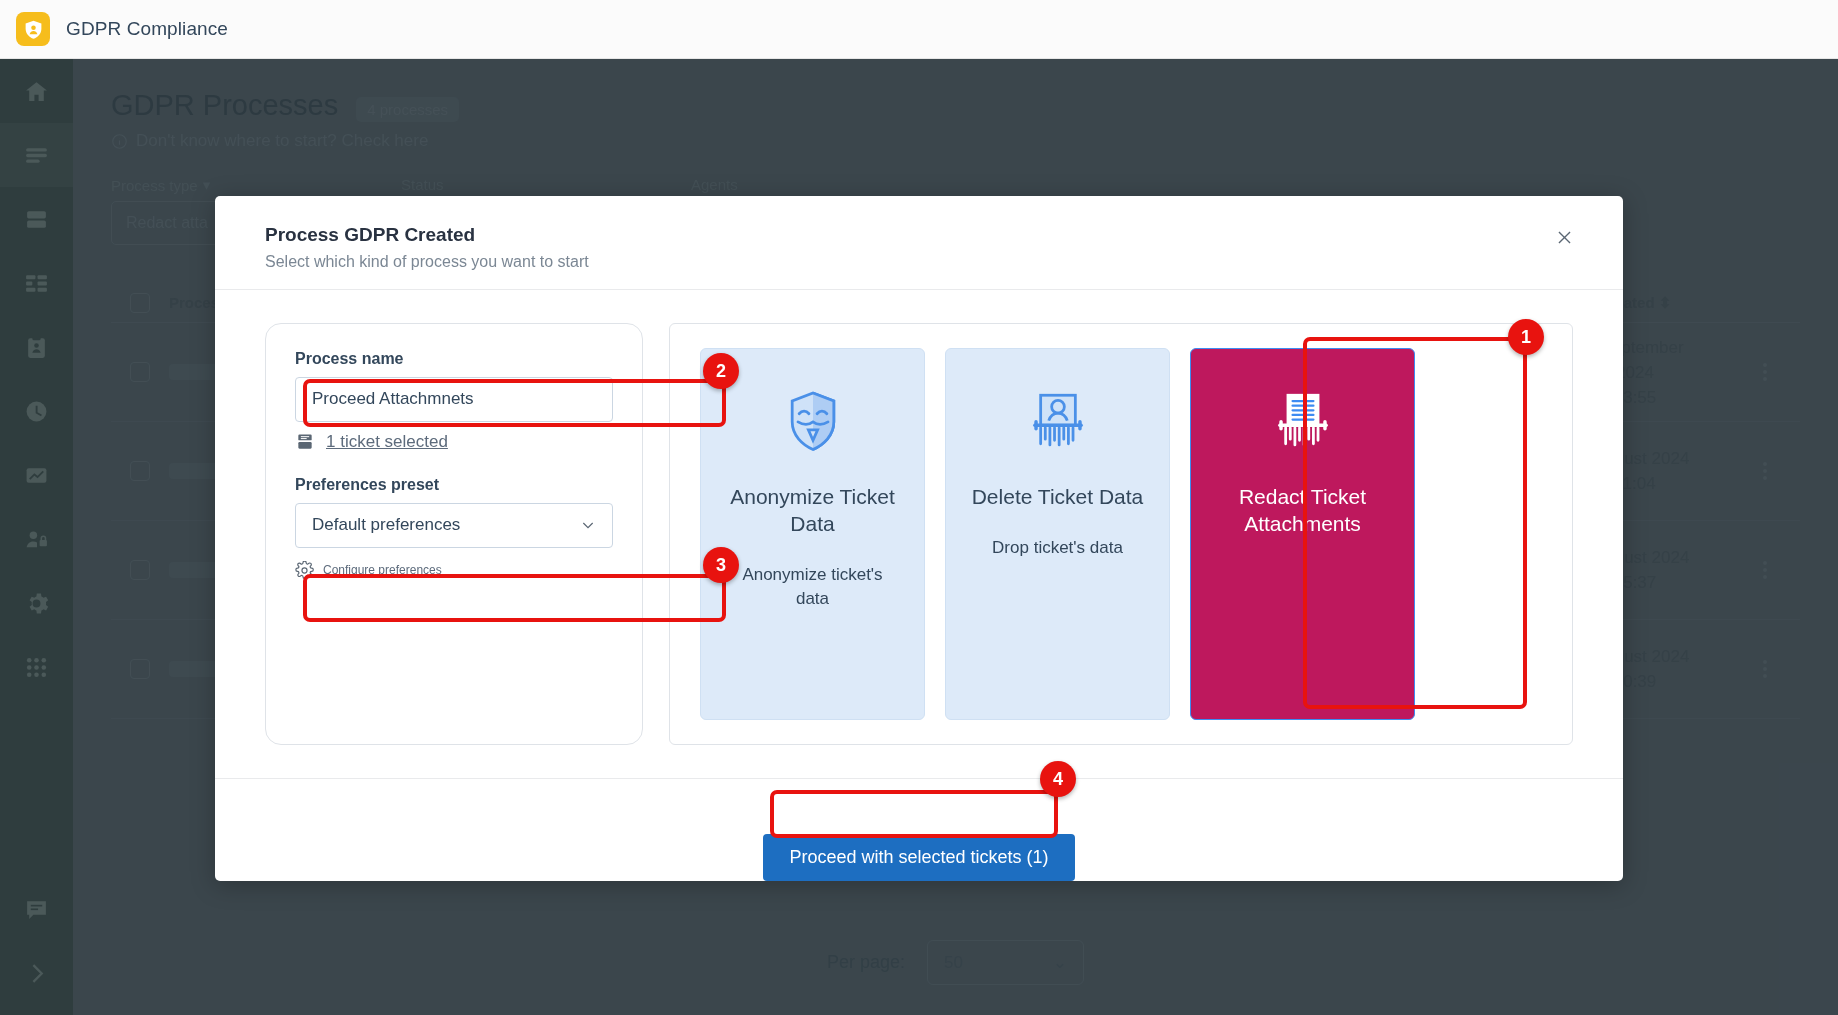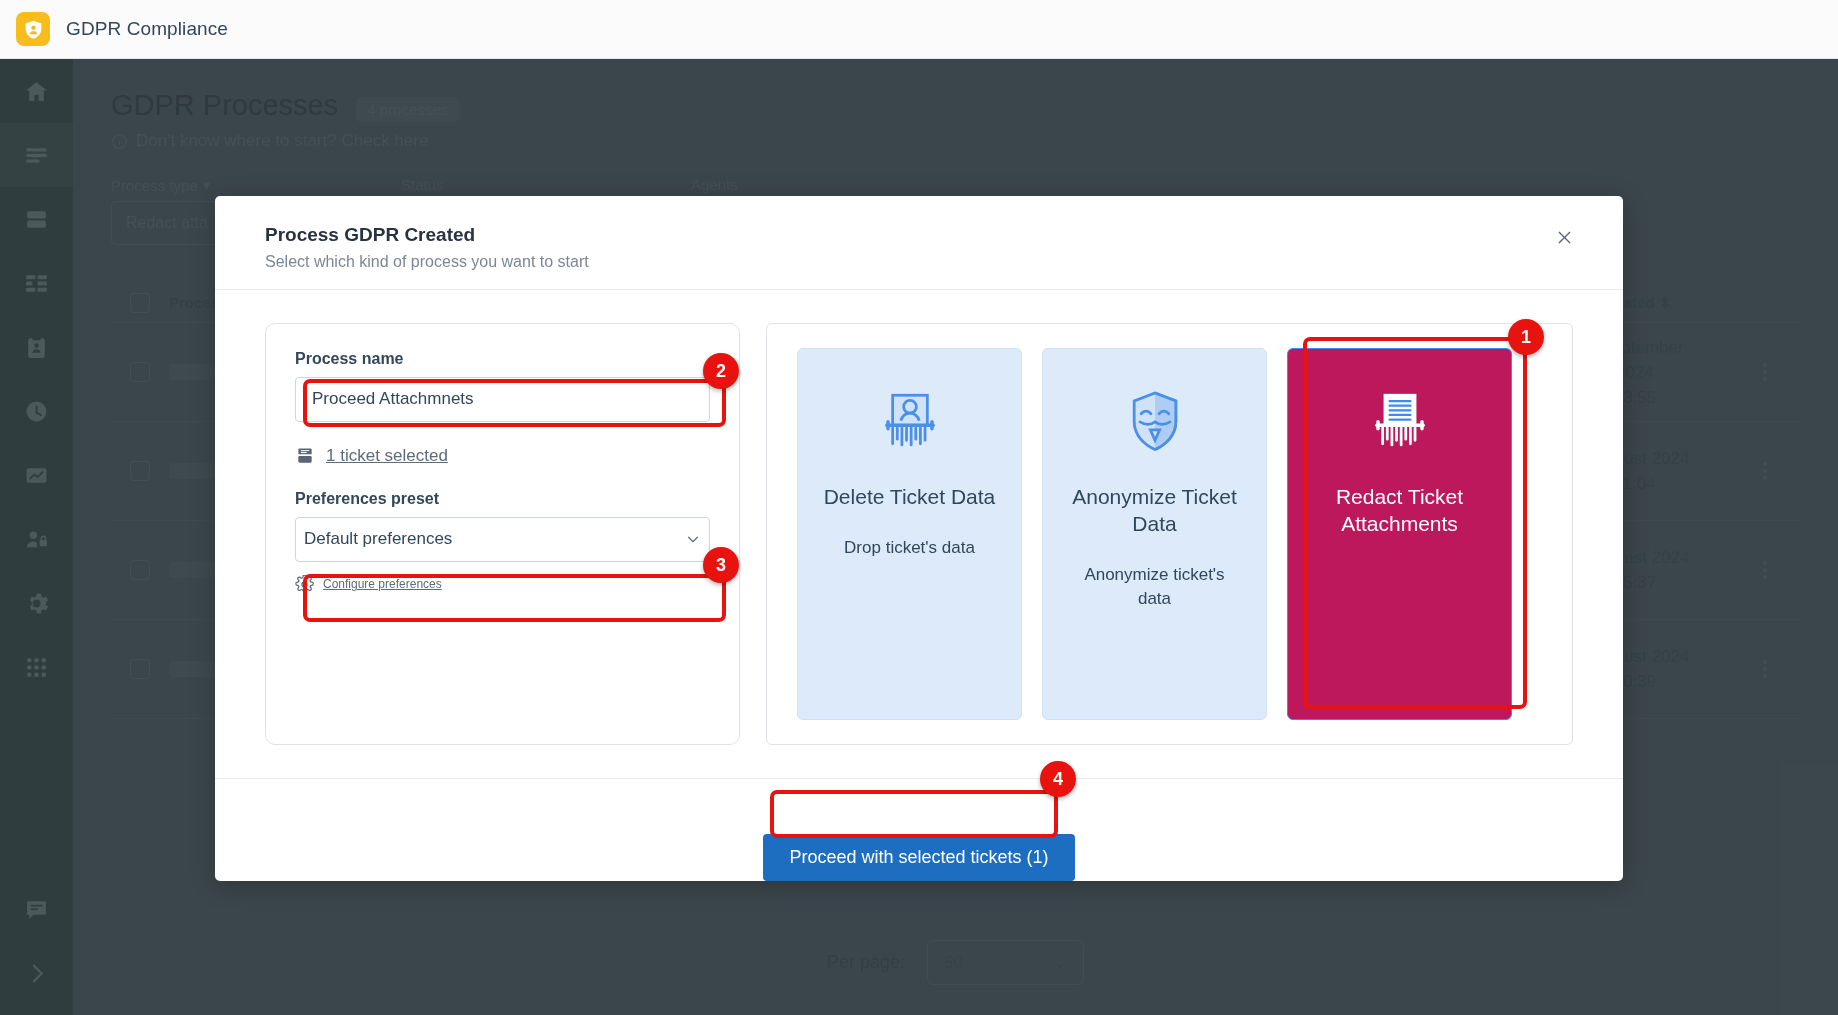--- a/index.html
+++ b/index.html
@@ -108,36 +108,36 @@
   .modal-sub { font-size: 16px; color: #7b8794; margin-top: 7px; }
   .modal-close {
     position: absolute; right: 42px; top: 24px; width: 34px; height: 34px;
     display:flex; align-items:center; justify-content:center; cursor: pointer;
   }
   .modal-close svg { width: 19px; height: 19px; stroke: #5a6673; stroke-width: 1.7; fill:none;}
 
   .modal-body { flex: 1; display: flex; padding: 33px 50px; gap: 26px; }
 
   .form-card {
-    width: 475px; border: 1px solid #dfe3e8; border-radius: 10px;
+    width: 378px; border: 1px solid #dfe3e8; border-radius: 16px;
     padding: 26px 29px;
   }
   .fl { font-size: 16px; color: #33475b; font-weight: 700; }
   .fl.mt { margin-top: 24px; }
   .txtinput {
     margin-top: 9px; height: 45px; border: 1px solid #cbd6e2; border-radius: 4px;
     display: flex; align-items: center; padding: 0 16px;
     font-size: 17px; color: #33475b;
   }
-  .targets-row { margin-top: 24px; display: flex; align-items: center; gap: 11px; }
+  .targets-row { margin-top: 10px; display: flex; align-items: center; gap: 11px; }
   .targets-row svg { width: 20px; height: 20px; fill: #5a6673; }
   .targets-link { font-size: 17px; color: #5d6b7c; text-decoration: underline; cursor: pointer;}
   .selectbox {
     margin-top: 9px; height: 45px; border: 1px solid #cbd6e2; border-radius: 4px;
-    display: flex; align-items: center; justify-content: space-between; padding: 0 8px;
+    display: flex; align-items: center; justify-content: space-between; padding: 0 16px;
     font-size: 17px; color: #33475b;
   }
   .selectbox svg { width: 16px; height: 16px; stroke: #5a6673; fill:none; stroke-width: 1.8;}
   .cfg-row { margin-top: 13px; display: flex; align-items: center; gap: 9px; }
   .cfg-row .gico { width: 19px; height: 19px; }
   .cfg-row .gico svg { width:19px; height:19px; fill:none; stroke:#5a6673; stroke-width:1.5;}
   .cfg-link { font-size: 12px; color: #5d6b7c; text-decoration: underline; cursor:pointer; }
 
   .cards-card {
     flex: 1; border: 1px solid #dfe3e8; border-radius: 6px;
@@ -476,51 +476,51 @@
           <svg viewBox="0 0 24 24">
               <circle cx="12" cy="12" r="3.2"></circle>
               <path d="M19.4 14a1.6 1.6 0 0 0 .3 1.8l.1.1a2 2 0 1 1-2.8 2.8l-.1-.1a1.6 1.6 0 0 0-1.8-.3 1.6 1.6 0 0 0-1 1.5v.2a2 2 0 1 1-4 0v-.1a1.6 1.6 0 0 0-1-1.5 1.6 1.6 0 0 0-1.8.3l-.1.1a2 2 0 1 1-2.8-2.8l.1-.1a1.6 1.6 0 0 0 .3-1.8 1.6 1.6 0 0 0-1.5-1h-.2a2 2 0 1 1 0-4h.1a1.6 1.6 0 0 0 1.5-1 1.6 1.6 0 0 0-.3-1.8l-.1-.1a2 2 0 1 1 2.8-2.8l.1.1a1.6 1.6 0 0 0 1.8.3h.1a1.6 1.6 0 0 0 1-1.5v-.2a2 2 0 1 1 4 0v.1a1.6 1.6 0 0 0 1 1.5 1.6 1.6 0 0 0 1.8-.3l.1-.1a2 2 0 1 1 2.8 2.8l-.1.1a1.6 1.6 0 0 0-.3 1.8v.1a1.6 1.6 0 0 0 1.5 1h.2a2 2 0 1 1 0 4h-.1a1.6 1.6 0 0 0-1.5 1Z"></path>
             </svg>
         </span>
         <span class="cfg-link">Configure preferences</span>
       </div>
     </div>
 
     <div class="cards-card">
+      <div class="pcard">
+        <div class="pcard-icon">
+          <svg viewBox="0 0 64 64" fill="none" stroke="#4a90e8" stroke-width="2.4">
+            <path d="M32 6 50 13v18c0 12-9 20-18 24-9-4-18-12-18-24V13Z" fill="#cfe2f8"></path>
+            <path d="M32 6 50 13v18c0 12-9 20-18 24" fill="#aecdf4"></path>
+            <path d="M20 24c2.5-3 6-3 8.5 0M35.5 24c2.5-3 6-3 8.5 0" stroke-linecap="round"></path>
+            <path d="M19 31c5 3 9 3 13 0M32 31c4 3 8 3 13 0" stroke-linecap="round"></path>
+            <path d="M28 38h8l-4 9Z" fill="#cfe2f8"></path>
+          </svg>
+        </div>
+        <div class="pcard-title">Anonymize Ticket Data</div>
+        <div class="pcard-desc">Anonymize ticket's data</div>
+      </div>
+
       <div class="pcard">
         <div class="pcard-icon">
           <svg viewBox="0 0 64 64" fill="none" stroke="#4a90e8" stroke-width="2.4">
             <rect x="17" y="8" width="30" height="26" fill="#cfe2f8" stroke="#4a90e8"></rect>
             <circle cx="32" cy="18" r="5.5"></circle>
             <path d="M24 30c1.6-5 4.6-6.6 8-6.6s6.4 1.6 8 6.6"></path>
             <path d="M12 34h40" stroke-width="3" stroke-linecap="round"></path>
             <path d="M13 31v6M51 31v6" stroke-width="3" stroke-linecap="round"></path>
             <g stroke-width="2.4" stroke-linecap="round">
               <path d="M17 36v14M21 36v10M25 36v15M29 36v11M33 36v15M37 36v10M41 36v14M45 36v11"></path>
             </g>
           </svg>
         </div>
         <div class="pcard-title">Delete Ticket Data</div>
         <div class="pcard-desc">Drop ticket's data</div>
       </div>
 
-      <div class="pcard">
-        <div class="pcard-icon">
-          <svg viewBox="0 0 64 64" fill="none" stroke="#4a90e8" stroke-width="2.4">
-            <path d="M32 6 50 13v18c0 12-9 20-18 24-9-4-18-12-18-24V13Z" fill="#cfe2f8"></path>
-            <path d="M32 6 50 13v18c0 12-9 20-18 24" fill="#aecdf4"></path>
-            <path d="M20 24c2.5-3 6-3 8.5 0M35.5 24c2.5-3 6-3 8.5 0" stroke-linecap="round"></path>
-            <path d="M19 31c5 3 9 3 13 0M32 31c4 3 8 3 13 0" stroke-linecap="round"></path>
-            <path d="M28 38h8l-4 9Z" fill="#cfe2f8"></path>
-          </svg>
-        </div>
-        <div class="pcard-title">Anonymize Ticket Data</div>
-        <div class="pcard-desc">Anonymize ticket's data</div>
-      </div>
-
       <div class="pcard selected">
         <div class="pcard-icon">
           <svg viewBox="0 0 64 64" fill="none" stroke="#ffffff" stroke-width="2.4">
             <rect x="19" y="8" width="26" height="26" fill="#ffffff" stroke="#ffffff"></rect>
             <g stroke="#3d8bf2" stroke-width="2" stroke-linecap="round">
               <path d="M23 13h18M23 17h18M23 21h18M23 25h18M23 29h18"></path>
             </g>
             <path d="M12 34h40" stroke-width="3" stroke-linecap="round"></path>
             <path d="M13 31v6M51 31v6" stroke-width="3" stroke-linecap="round"></path>
             <g stroke-width="2.4" stroke-linecap="round">

